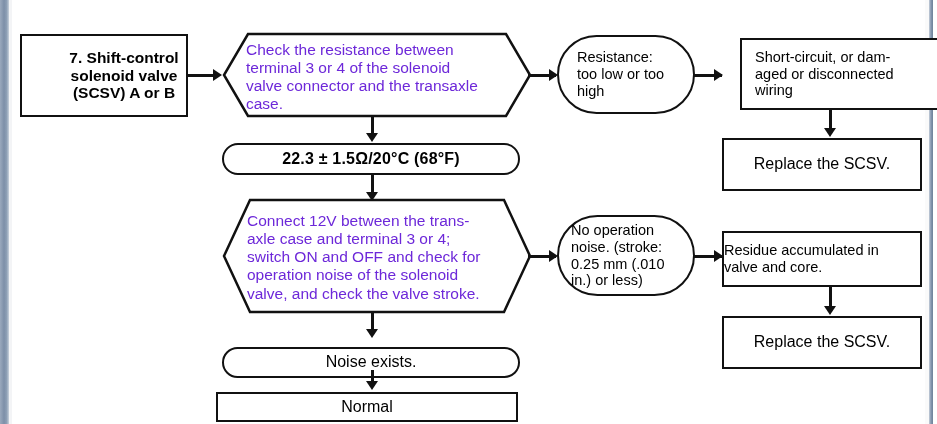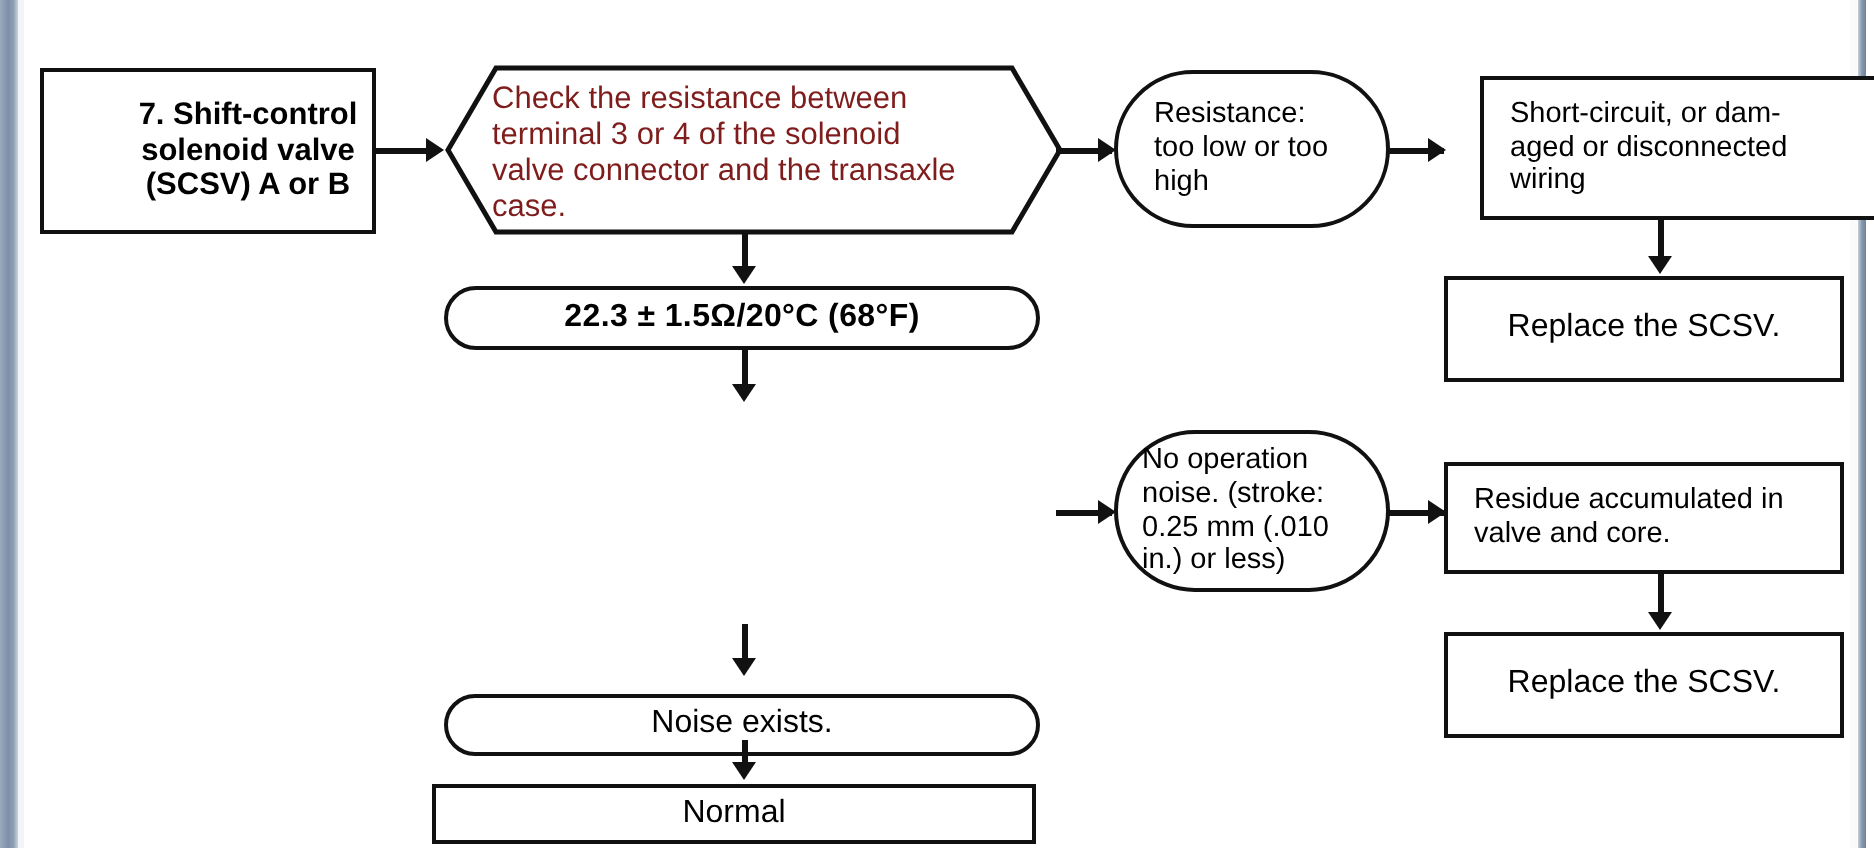--- a/index.html
+++ b/index.html
@@ -75,21 +75,21 @@
   .hexwrap {
     position: absolute;
   }
   .hexwrap svg {
     position: absolute;
     left: 0; top: 0;
     display: block;
   }
   .hexwrap .hextext {
     position: absolute;
-    color: #7f1d1d;
+    color: #6d28d9;
     white-space: pre-line;
     line-height: 1.17;
   }
 
   
   .conn {
     position: absolute;
     background: #111111;
   }
   .conn-h { height: 2.5px; }
@@ -172,36 +172,46 @@
   <div class="conn conn-v" style="left:371px; top:116px; height:21px;"></div>
   <div class="arrow-d" style="left:366px; top:133px;"></div>
 
   <div class="node stadium" style="left:222px; top:143px; width:298px; height:32px;">
     <span class="txt t-center" style="font-weight:600; letter-spacing:0.2px;">22.3 ± 1.5Ω/20°C (68°F)</span>
   </div>
 
   <div class="conn conn-v" style="left:371px; top:175px; height:23px;"></div>
   <div class="arrow-d" style="left:366px; top:192px;"></div>
 
+  <div class="hexwrap" style="left:222px; top:198px; width:310px; height:116px;">
+    <svg width="310" height="116" viewBox="0 0 310 116">
+      <polygon points="28,2 282,2 308,58 282,114 28,114 2,58" fill="#ffffff" stroke="#111111" stroke-width="2.5"></polygon>
+    </svg>
+    <span class="hextext t-body" style="left:25px; top:14px; width:276px;">Connect 12V between the trans-
+axle case and terminal 3 or 4;
+switch ON and OFF and check for
+operation noise of the solenoid
+valve, and check the valve stroke.</span>
+  </div>
 
   <div class="conn conn-h" style="left:528px; top:255px; width:28px;"></div>
   <div class="arrow-r" style="left:549px; top:250px;"></div>
 
   <div class="node stadium" style="left:557px; top:215px; width:138px; height:81px; justify-content:flex-start;">
     <span class="txt t-small" style="padding-left:12px;">No operation
 noise. (stroke:
 0.25 mm (.010
 in.) or less)</span>
   </div>
 
   <div class="conn conn-h" style="left:694px; top:255px; width:28px;"></div>
   <div class="arrow-r" style="left:714px; top:250px;"></div>
 
   <div class="node rect" style="left:722px; top:231px; width:200px; height:56px; justify-content:flex-start;">
-    <span class="txt t-small" style="padding-left:13px;">Residue accumulated in
+    <span class="txt t-small" style="padding-left:0;">Residue accumulated in
 valve and core.</span>
   </div>
 
   <div class="conn conn-v" style="left:829px; top:287px; height:24px;"></div>
   <div class="arrow-d" style="left:824px; top:306px;"></div>
 
   <div class="node rect" style="left:722px; top:316px; width:200px; height:53px;">
     <span class="txt t-center">Replace the SCSV.</span>
   </div>
 

